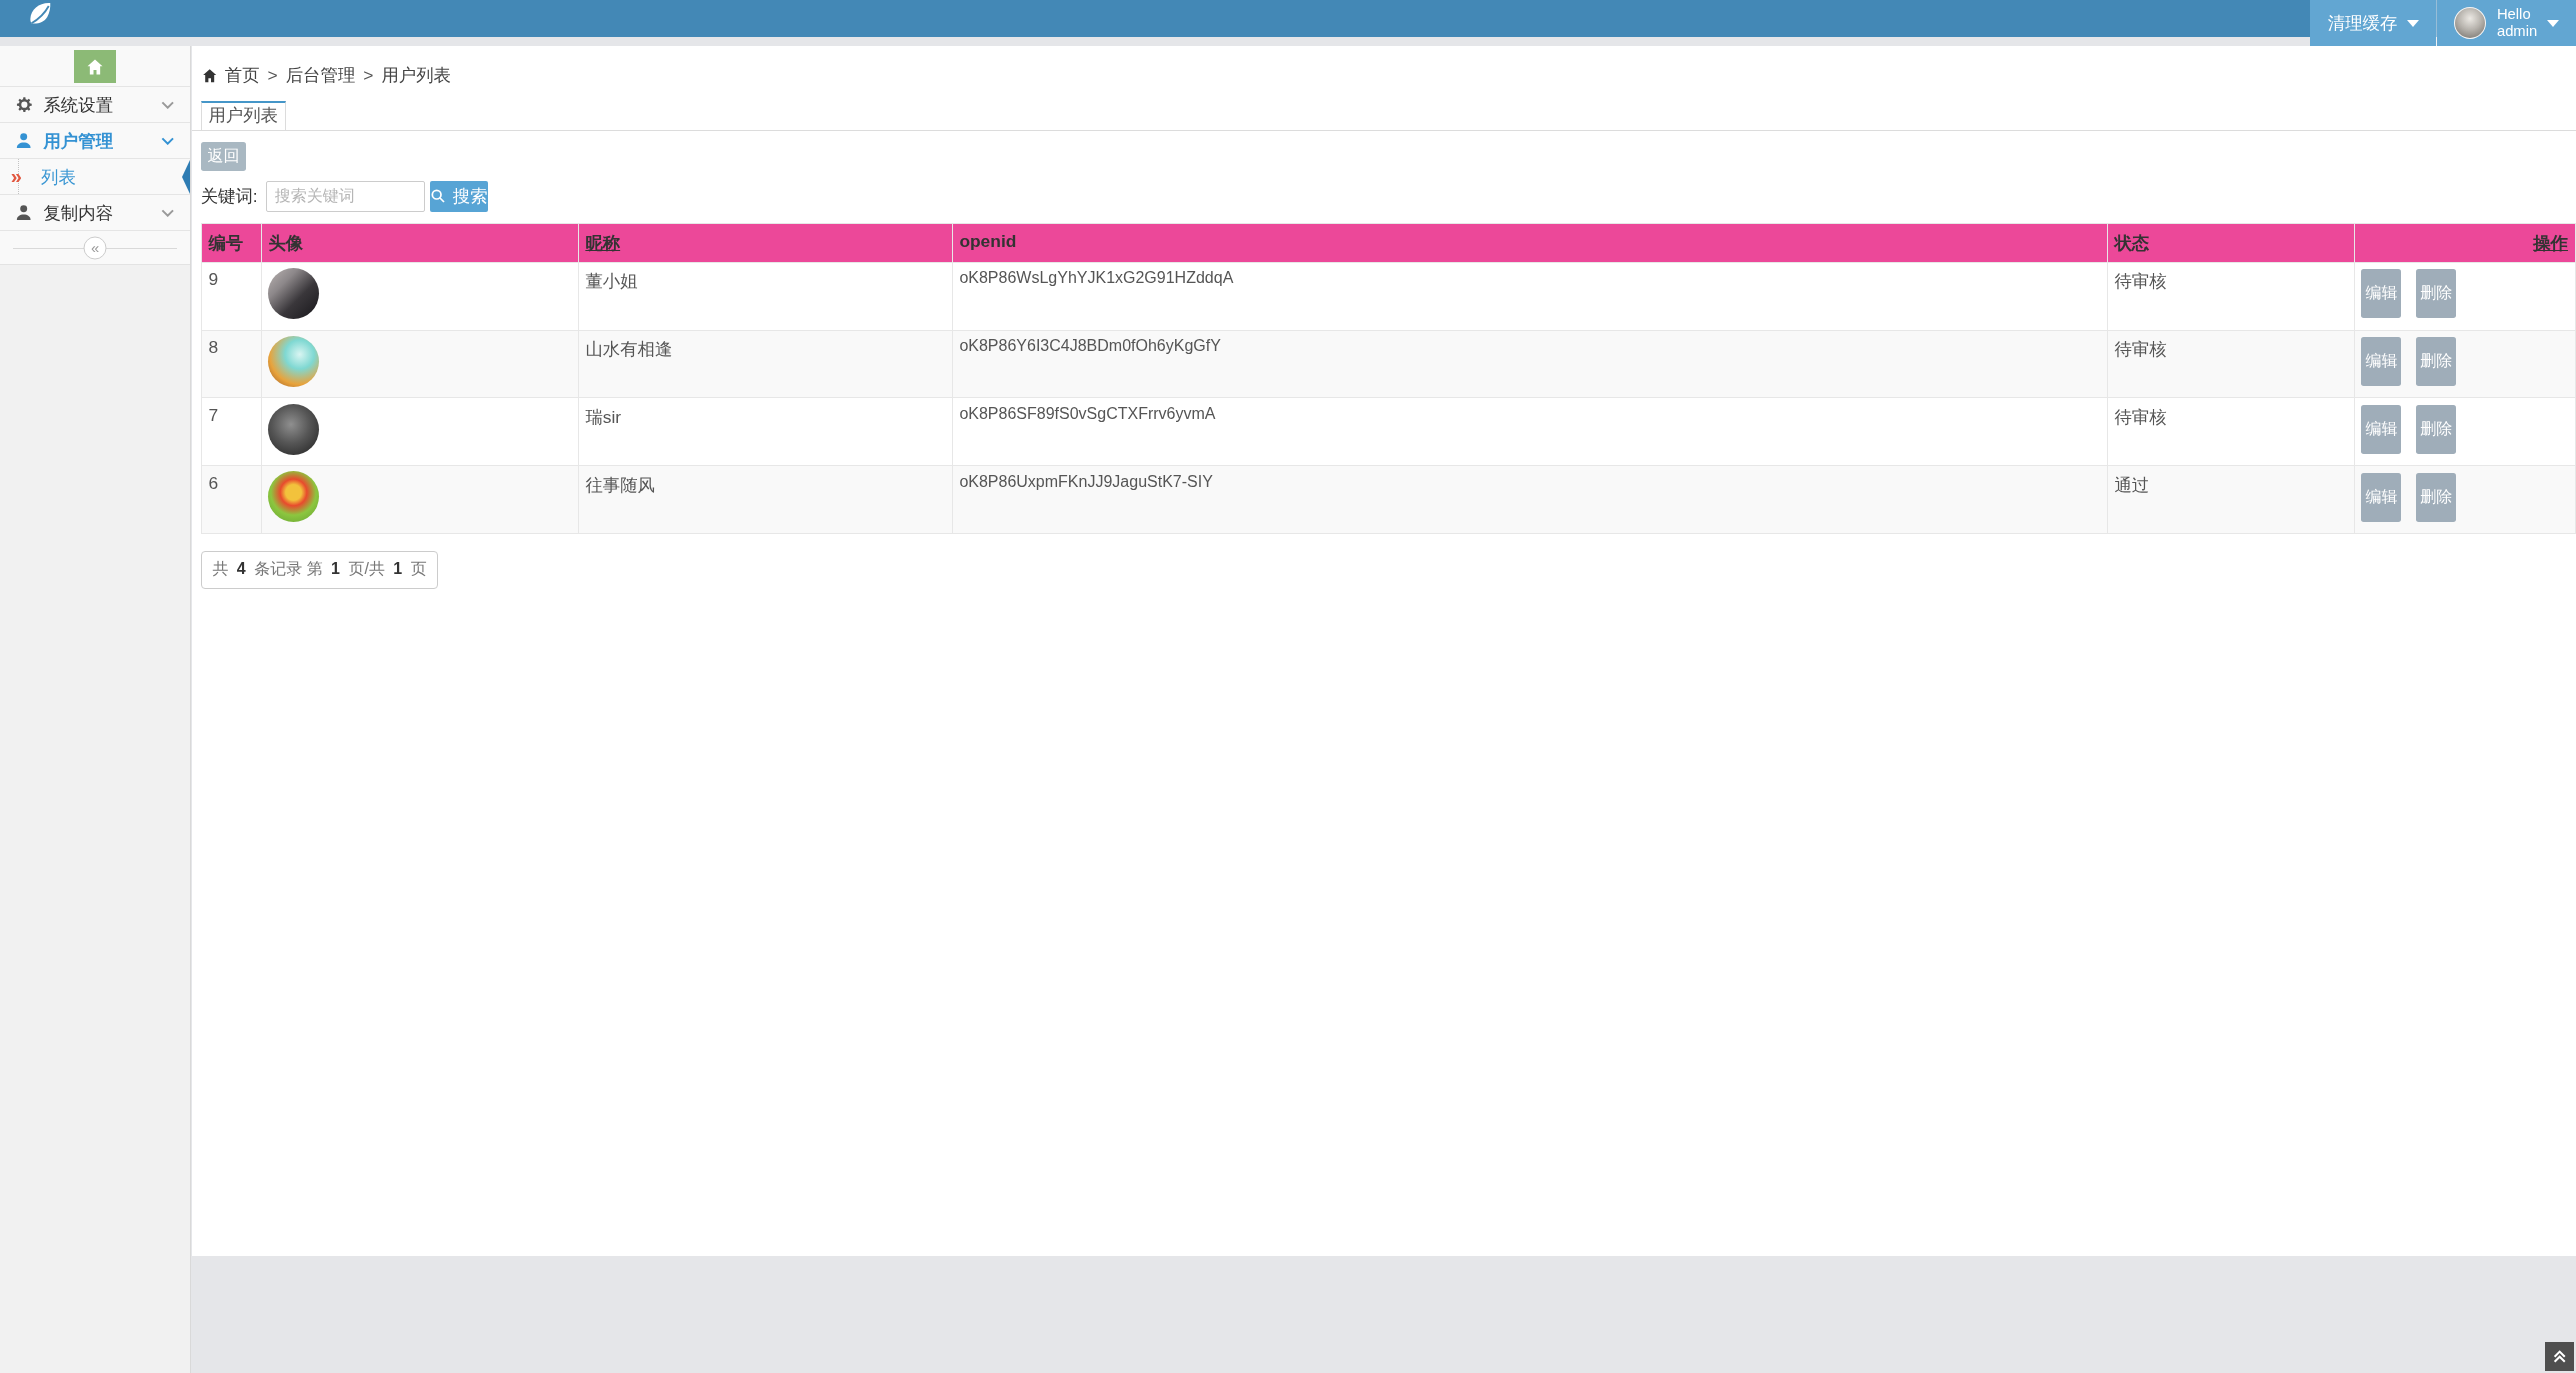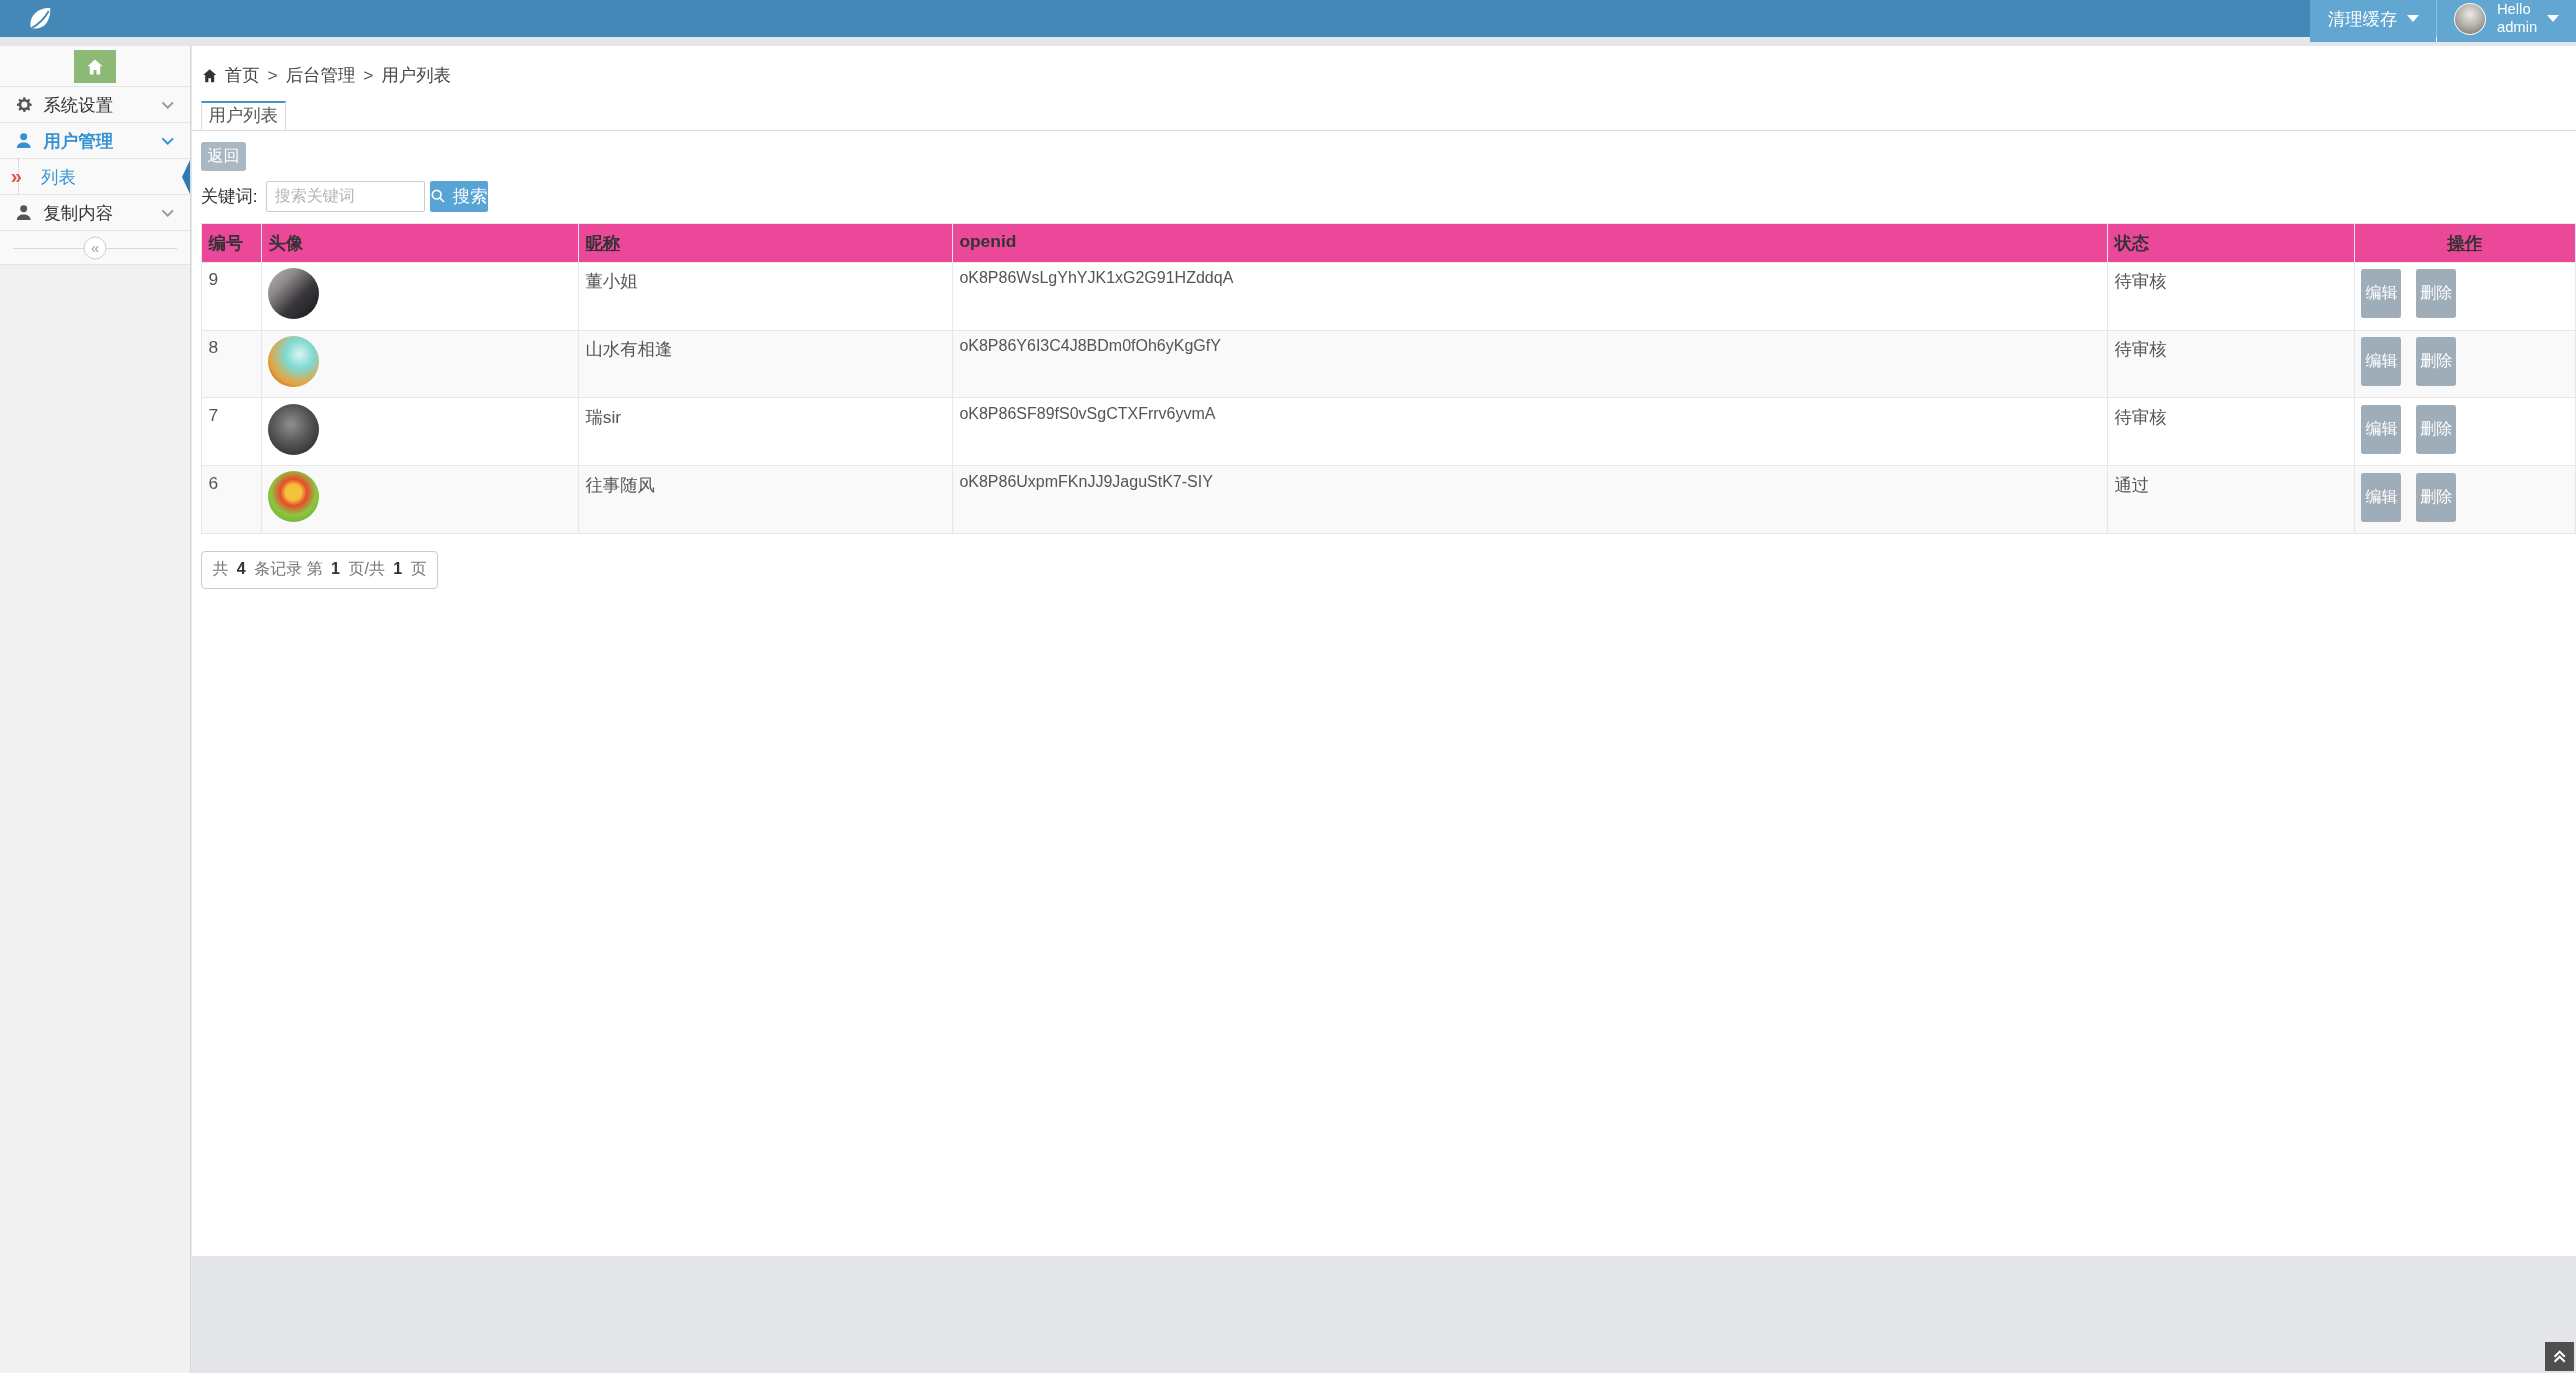--- a/index.html
+++ b/index.html
@@ -9,21 +9,21 @@
     background:#e5e6e9;
     font-family:"Liberation Sans", sans-serif;
     color:#555;
     overflow:hidden;
   }
 
   
   .topbar {
     position:absolute; left:0; top:0; width:2576px; height:37px;
     background:#4388b6;
-    display:flex; align-items:center;
+    display:flex; align-items:flex-start;
   }
   .logo { margin-left:27px; width:27px; height:27px; display:flex; align-items:center; }
   .topbar-right { margin-left:auto; display:flex; align-items:stretch; height:46px; }
   .tb-item {
     display:flex; align-items:center; padding:0 17.4px;
     background:#62a6d2; color:#fff; font-size:17.4px; cursor:pointer;
   }
   .tb-divider { width:0.7px; background:rgba(255,255,255,.45); }
   .caret {
     width:0; height:0; margin-left:9.4px;
@@ -116,21 +116,21 @@
   table.users {
     margin-top:11.4px; border-collapse:collapse; table-layout:fixed;
     width:2375px; font-size:17.4px; color:#555;
   }
   .users th, .users td { border:0.7px solid #e7e7e7; vertical-align:top; text-align:left; padding:6.7px; }
   .users th { background:#ec4899; color:#333; font-weight:bold; height:33px; padding:6.7px; }
   .users td { height:61px; }
   .users tr.striped td { background:#f9f9f9; }
   .col-id{width:60px;} .col-avatar{width:317px;} .col-nick{width:374px;text-decoration:underline;}
   .col-openid{width:1155px;} .col-status{width:247px;} .col-op{width:221px;}
-  .users th.col-op { text-align:center;text-decoration:underline; }
+  .users th.col-op { text-align:right;text-decoration:underline; }
   .users td.openid-cell { font-size:16px; }
   .avatar {
     width:51px; height:51px; border-radius:50%; display:inline-block;
   }
   .av-0 { background:linear-gradient(135deg,#bcb6b4 0%,#8d888a 30%,#3a373b 60%,#17161a 100%); }
   .av-1 { background:radial-gradient(circle at 62% 36%, #d9f5f2 0%, #7fd8d2 32%, #e8a33c 66%, #8a4a22 100%); }
   .av-2 { background:radial-gradient(circle at 45% 40%, #8f8f8f 0%, #565656 45%, #1d1d1d 100%); }
   .av-3 { background:radial-gradient(circle at 50% 42%, #f2c23c 0%, #f2c23c 20%, #e84b2d 34%, #8cc63f 58%, #609f30 100%); }
   .btn-op {
     border:none; background:#9fadb9; color:#fff; font-size:16px;

